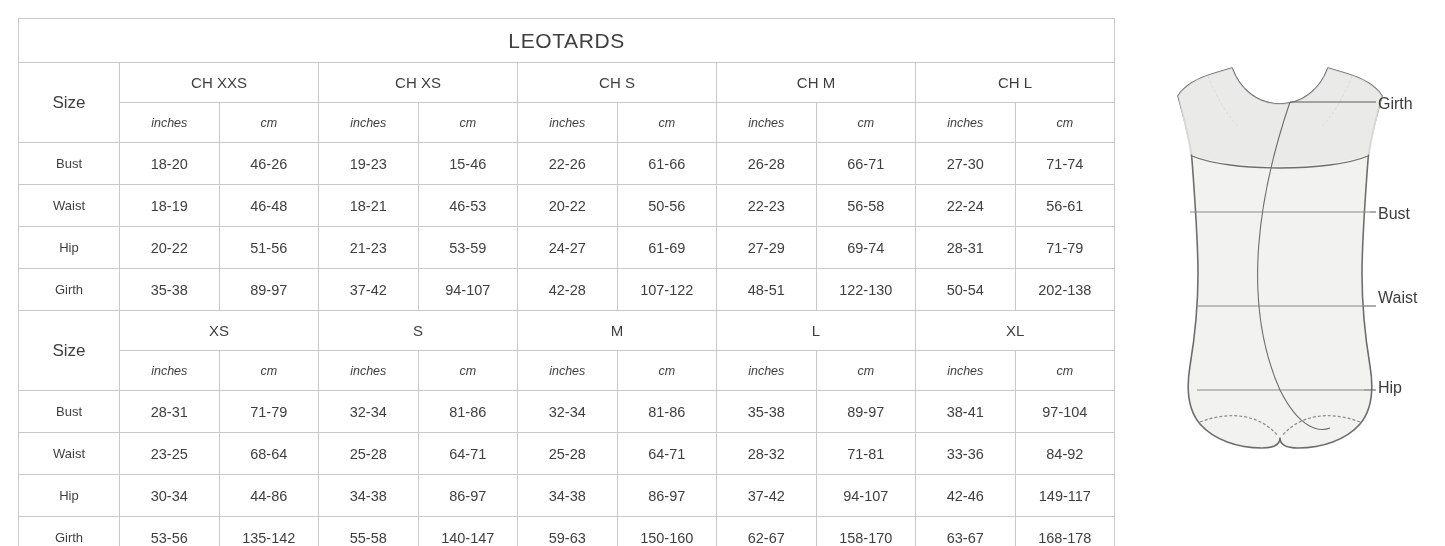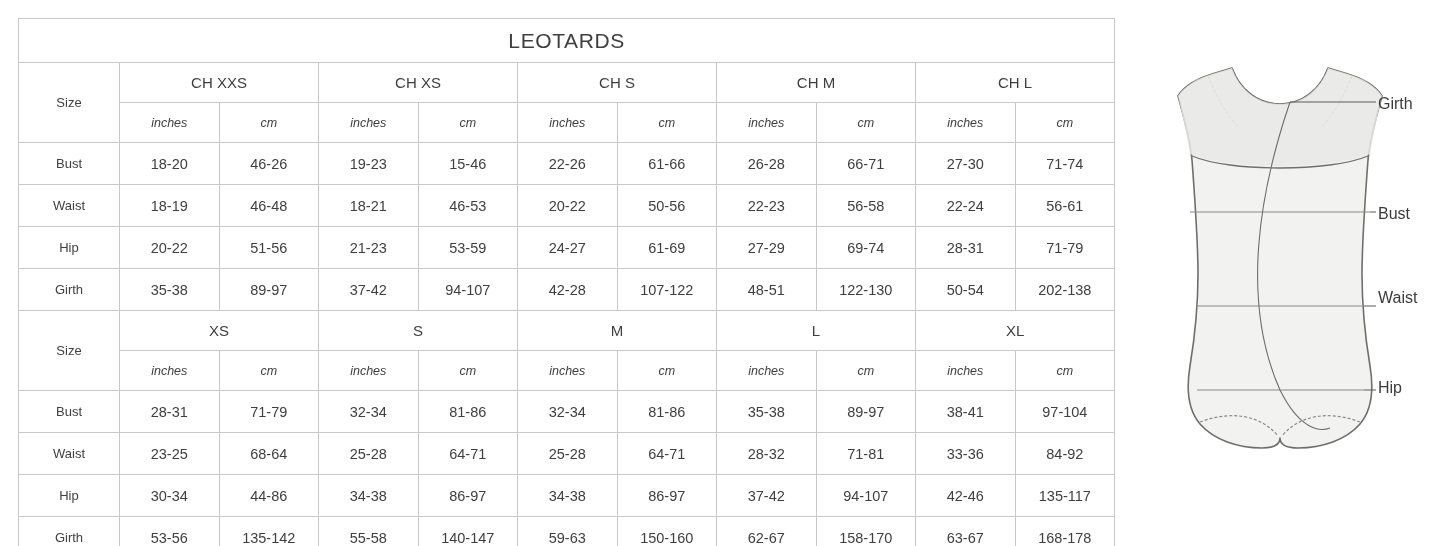--- a/index.html
+++ b/index.html
@@ -45,21 +45,21 @@
     font-size: 21px;
     letter-spacing: 0.6px;
     color: #2f2f2f;
   }
   .grp-cell {
     height: 37px;
     font-size: 15px;
     color: #3f3f3f;
   }
   .size-label-cell {
-    font-size: 13px;
+    font-size: 17px;
     color: #4a4a4a;
   }
   .unit-cell {
     height: 37px;
     font-size: 12.5px;
     color: #4f4f4f;
     font-style: italic;
   }
   .row-head {
     height: 39px;
@@ -246,21 +246,21 @@
           <td class="row-head">Hip</td>
           <td class="data-cell">30-34</td>
           <td class="data-cell">44-86</td>
           <td class="data-cell">34-38</td>
           <td class="data-cell">86-97</td>
           <td class="data-cell">34-38</td>
           <td class="data-cell">86-97</td>
           <td class="data-cell">37-42</td>
           <td class="data-cell">94-107</td>
           <td class="data-cell">42-46</td>
-          <td class="data-cell">135-117</td>
+          <td class="data-cell">149-117</td>
         </tr>
         <tr>
           <td class="row-head">Girth</td>
           <td class="data-cell">53-56</td>
           <td class="data-cell">135-142</td>
           <td class="data-cell">55-58</td>
           <td class="data-cell">140-147</td>
           <td class="data-cell">59-63</td>
           <td class="data-cell">150-160</td>
           <td class="data-cell">62-67</td>

